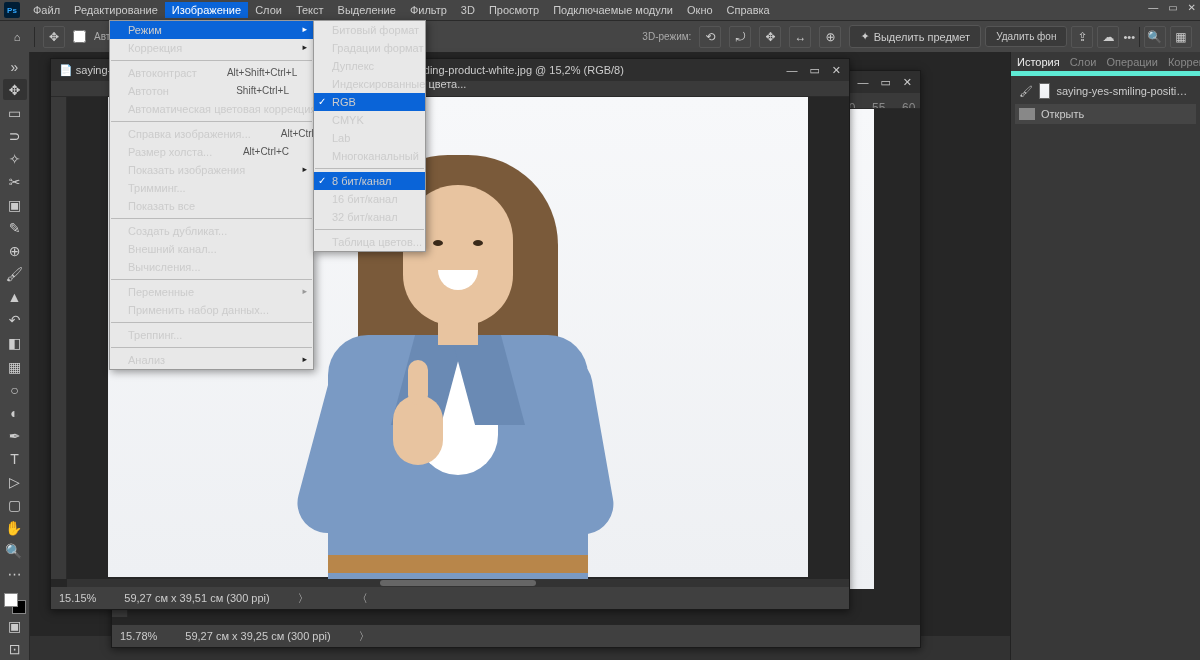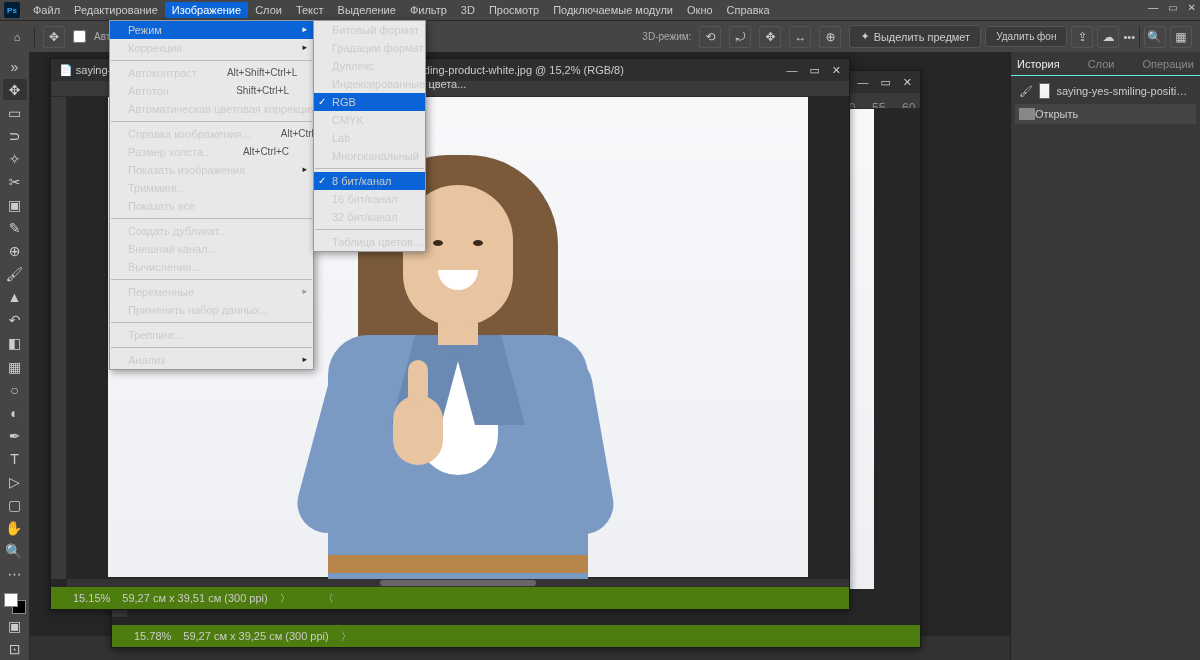--- a/index.html
+++ b/index.html
@@ -45,31 +45,31 @@
 .shirt::before{content:"";position:absolute;width:80px;height:140px;background:#fff;left:90px;top:0;border-radius:0 0 40px 40px}
 .collar-l,.collar-r{position:absolute;width:50px;height:90px;background:#6a8ab4;top:0}
 .collar-l{left:75px;transform:skewX(-15deg)}
 .collar-r{right:75px;transform:skewX(15deg)}
 .arm{position:absolute;width:60px;height:180px;background:#7a9ac4;border-radius:30px}
 .arm.l{left:-5px;top:200px;transform:rotate(15deg)}
 .arm.r{right:-5px;top:200px;transform:rotate(-10deg)}
 .hand{position:absolute;width:50px;height:70px;background:#e8c4a0;border-radius:25px;left:75px;top:240px}
 .thumb{position:absolute;width:20px;height:45px;background:#e8c4a0;border-radius:10px;left:90px;top:205px}
 .belt{position:absolute;width:260px;height:18px;background:#b8864a;left:10px;top:400px}
-.doc-status{position:absolute;left:0;right:0;bottom:0;height:22px;background:#4d7c0f;display:flex;align-items:center;padding:0 22px;font-size:9px;color:#999;gap:12px}
+.doc-status{position:absolute;left:0;right:0;bottom:0;height:22px;background:#404040;display:flex;align-items:center;padding:0 8px;font-size:9px;color:#999;gap:28px}
 .scroll-h{position:absolute;left:16px;right:0;bottom:22px;height:8px;background:#333}
 .scroll-thumb{position:absolute;left:40%;width:20%;height:6px;top:1px;background:#666;border-radius:3px}
 .panels{position:absolute;right:0;top:52px;width:190px;bottom:0;background:#383838;border-left:1px solid #222}
-.panel-tabs{height:24px;display:flex;align-items:center;padding:0 6px;gap:28px;border-bottom:1px solid #5eead4;font-size:10px}
+.panel-tabs{height:24px;display:flex;align-items:center;padding:0 6px;gap:10px;border-bottom:5px solid #5eead4;font-size:10px}
 .panel-tab{color:#888;cursor:pointer}
 .panel-tab.active{color:#eee}
 .panel-content{padding:4px}
 .hist-row{display:flex;align-items:center;padding:3px 4px;gap:6px;font-size:10px}
 .hist-thumb{width:20px;height:16px;background:linear-gradient(180deg,#f7f8fa,#eef0f3);border:1px solid #666}
-.layer-row{display:flex;align-items:center;padding:4px;background:#454545;margin-top:2px}
+.layer-row{display:flex;align-items:center;padding:4px;gap:6px;background:#454545;margin-top:2px}
 .layer-icon{width:16px;height:12px;background:#888}
 .dropdown{position:absolute;background:#e8e8e8;border:1px solid #999;box-shadow:2px 2px 8px rgba(0,0,0,0.4);z-index:200}
 .dropdown .dd-item{padding:3px 24px 3px 18px;color:#222;cursor:pointer;display:flex;justify-content:space-between;gap:30px;white-space:nowrap;position:relative}
 .dropdown .dd-item.highlight{background:#0a64d8;color:#fff}
 .dropdown .dd-item.disabled{color:#999}
 .dropdown .dd-sep{height:1px;background:#bbb;margin:3px 1px}
 .dropdown .arrow::after{content:"▸";position:absolute;right:6px;font-size:9px}
 .dropdown .check::before{content:"✓";position:absolute;left:4px;font-size:10px}
 .dd1{left:109px;top:20px;width:205px}
 .dd2{left:313px;top:20px;width:113px}

